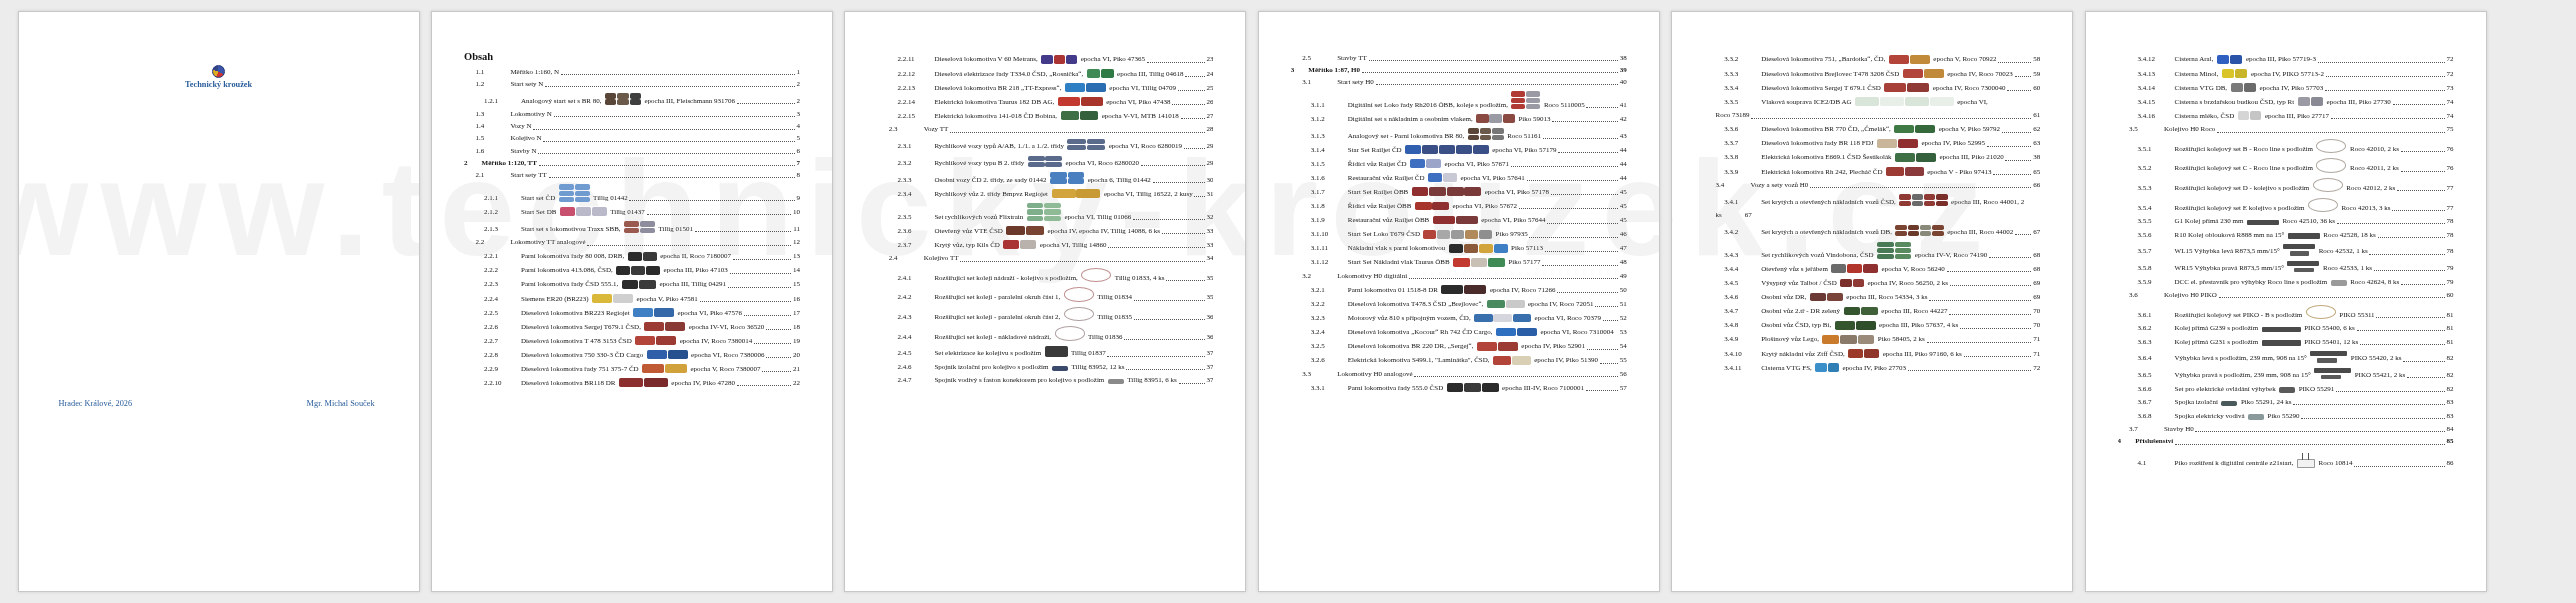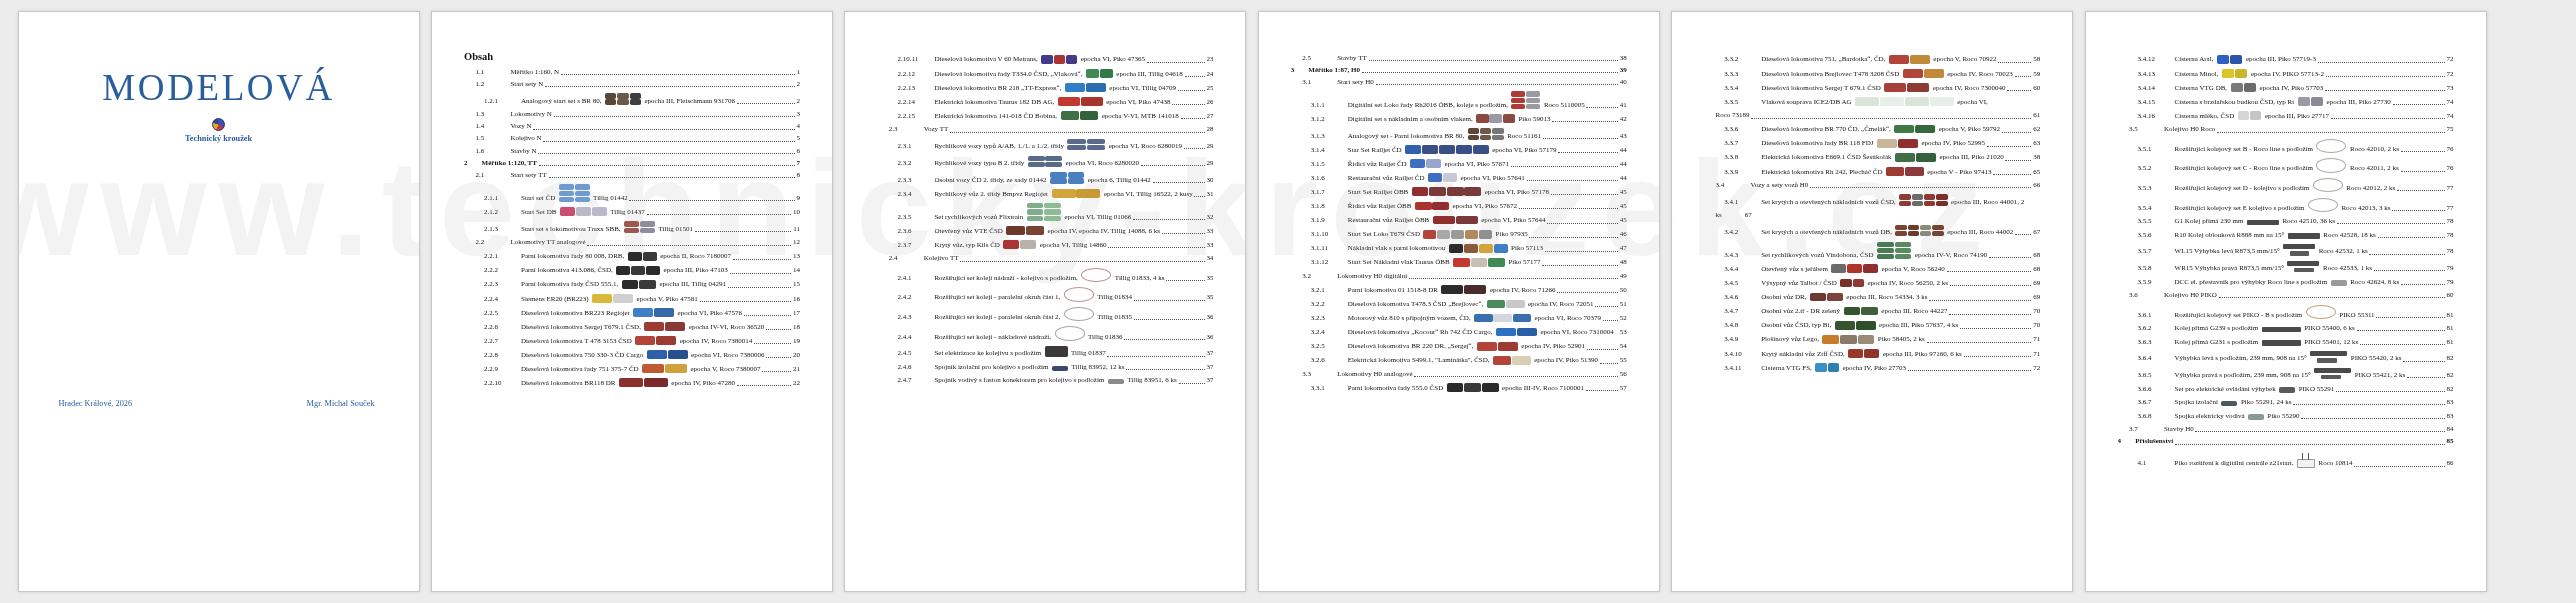--- a/index.html
+++ b/index.html
@@ -68,21 +68,20 @@
     pointer-events:none;z-index:5;
   }
 </style>
 </head>
 <body>
 
 <div class="stage">
 
   <div class="page">
     <div class="cover-title">
-      <div>MODELOVÁ</div>
     </div>
     <div class="logo"></div>
     <div class="cover-sub">Technický kroužek</div>
     <div class="cover-footer">
       <span>Hradec Králové, 2026</span>
       <span>Mgr. Michal Souček</span>
     </div>
   </div>
 
   <div class="page">
@@ -342,36 +341,36 @@
           </span>
           <span class="ttext">epocha IV, Piko 47280</span>
           <span class="dots"></span>
           <span class="tpage">22</span>
         </div>
       </div>
     </div>
   <div class="page">
       <div class="toc-body">
         <div class="trow lvl3 hasimg">
-          <span class="tnum">2.10.11</span>
+          <span class="tnum">2.2.11</span>
           <span class="ttext">Dieselová lokomotiva V 60 Metrans,</span>
           <span class="timg">
             <span class="seg-row">
               <span class="seg" style="background: rgb(67, 58, 138); width: 11.4px;"></span>
               <span class="seg" style="background: rgb(170, 51, 51); width: 11.4px;"></span>
               <span class="seg" style="background: rgb(67, 58, 138); width: 11.4px;"></span>
             </span>
           </span>
           <span class="ttext">epocha VI, Piko 47365</span>
           <span class="dots"></span>
           <span class="tpage">23</span>
         </div>
         <div class="trow lvl3 hasimg">
           <span class="tnum">2.2.12</span>
-          <span class="ttext">Dieselová lokomotiva řady T334.0 ČSD, „Vlaková“,</span>
+          <span class="ttext">Dieselová elektrizace řady T334.0 ČSD, „Rosnička“,</span>
           <span class="timg">
             <span class="seg-row">
               <span class="seg" style="background: rgb(63, 138, 85); width: 13px;"></span>
               <span class="seg" style="background: rgb(47, 122, 69); width: 13px;"></span>
             </span>
           </span>
           <span class="ttext">epocha III, Tillig 04618</span>
           <span class="dots"></span>
           <span class="tpage">24</span>
         </div>

